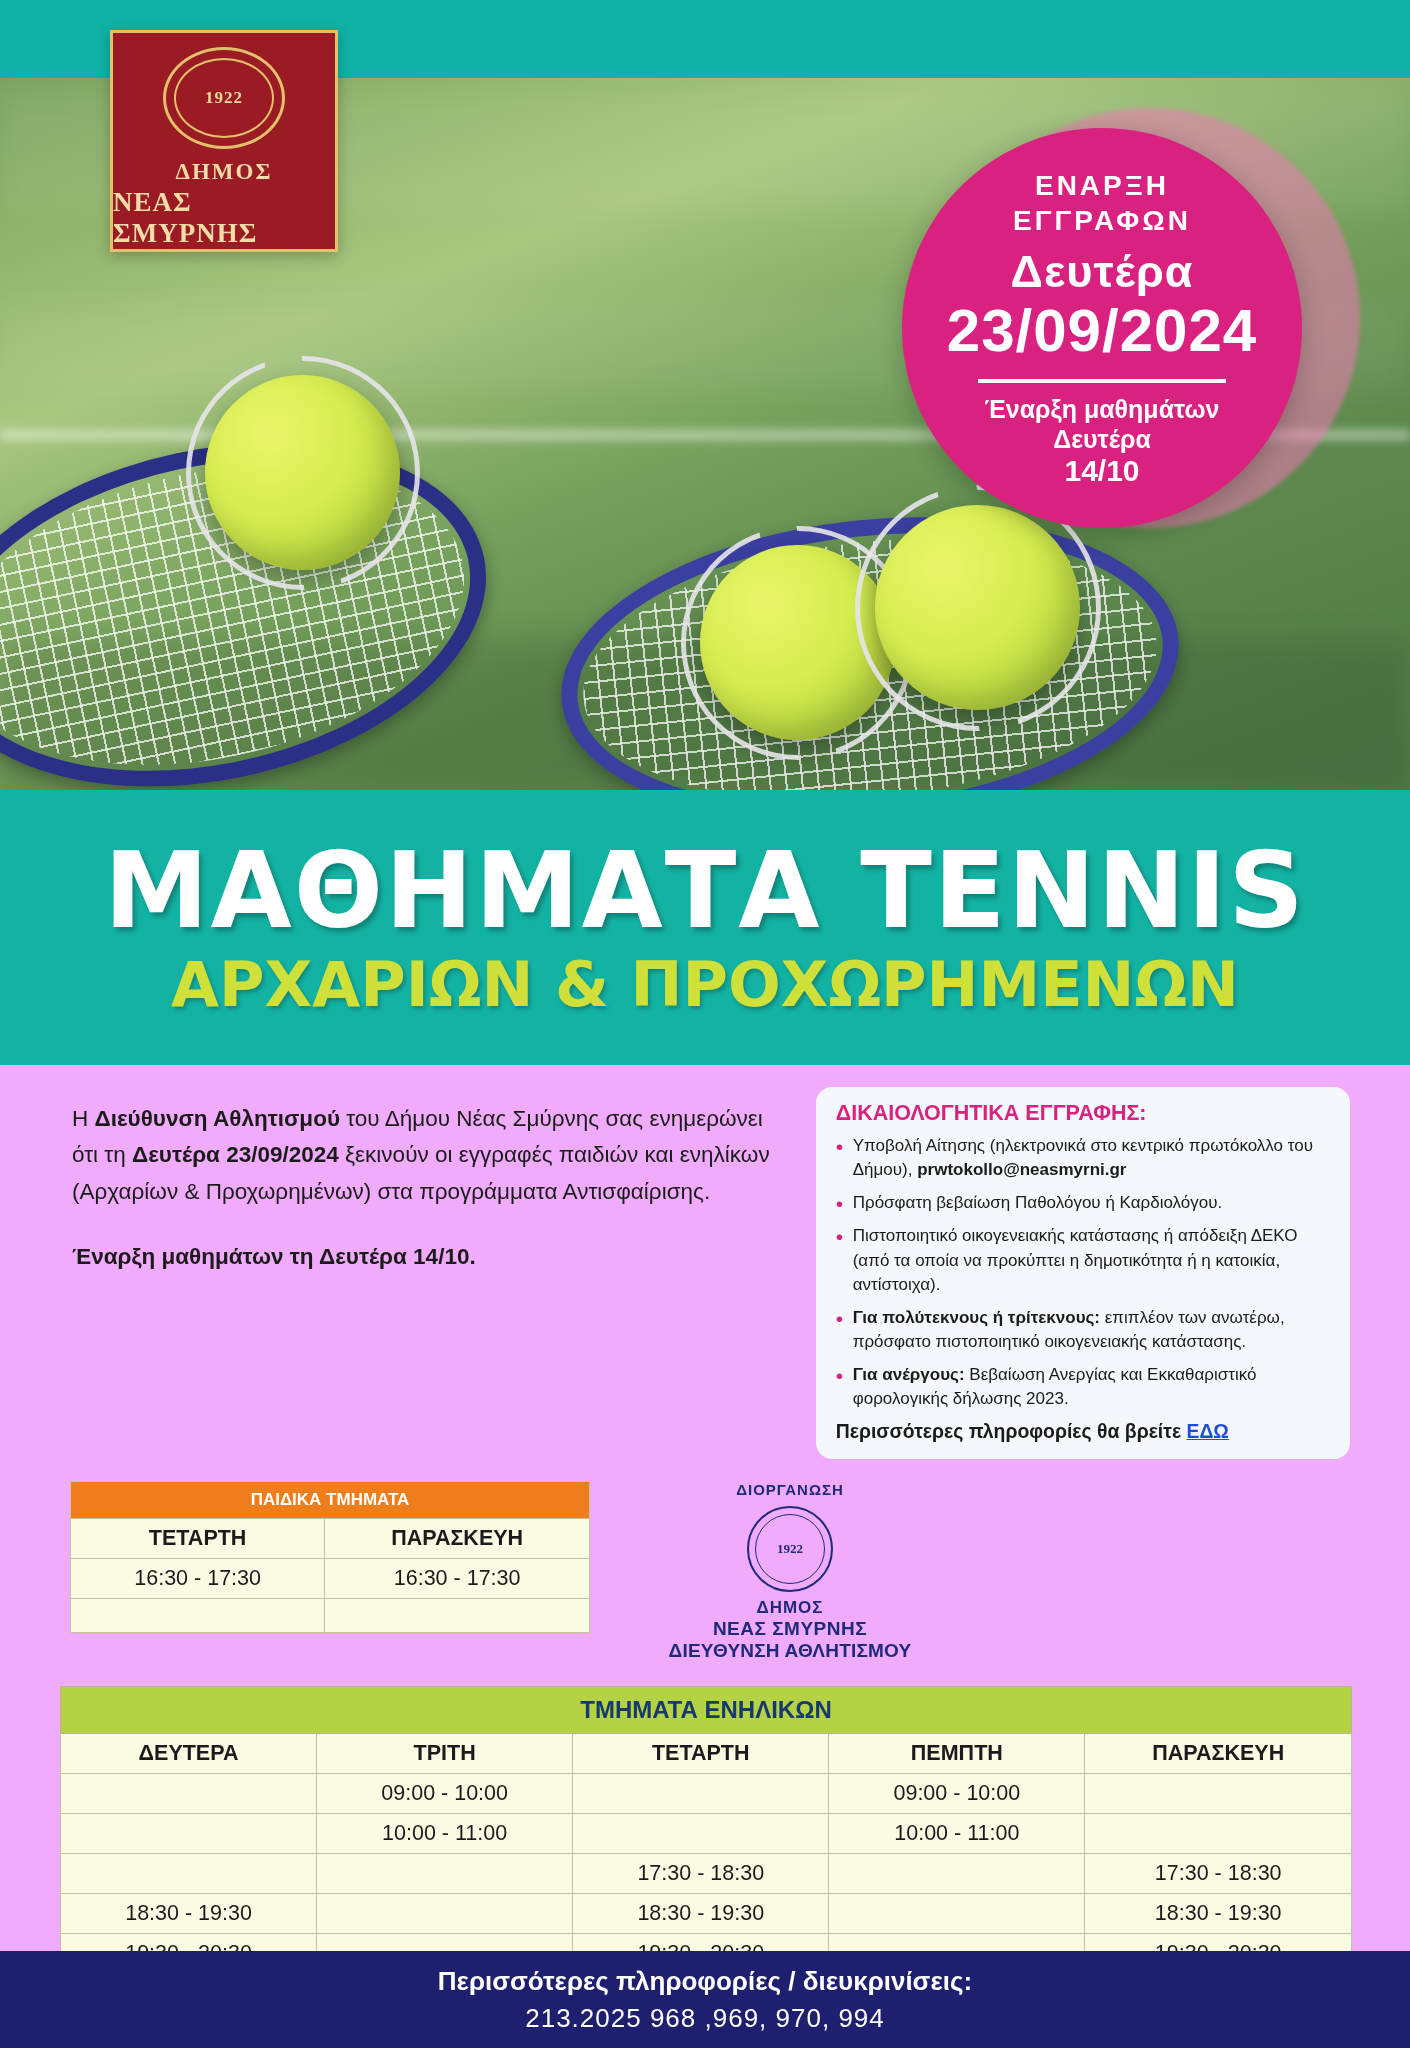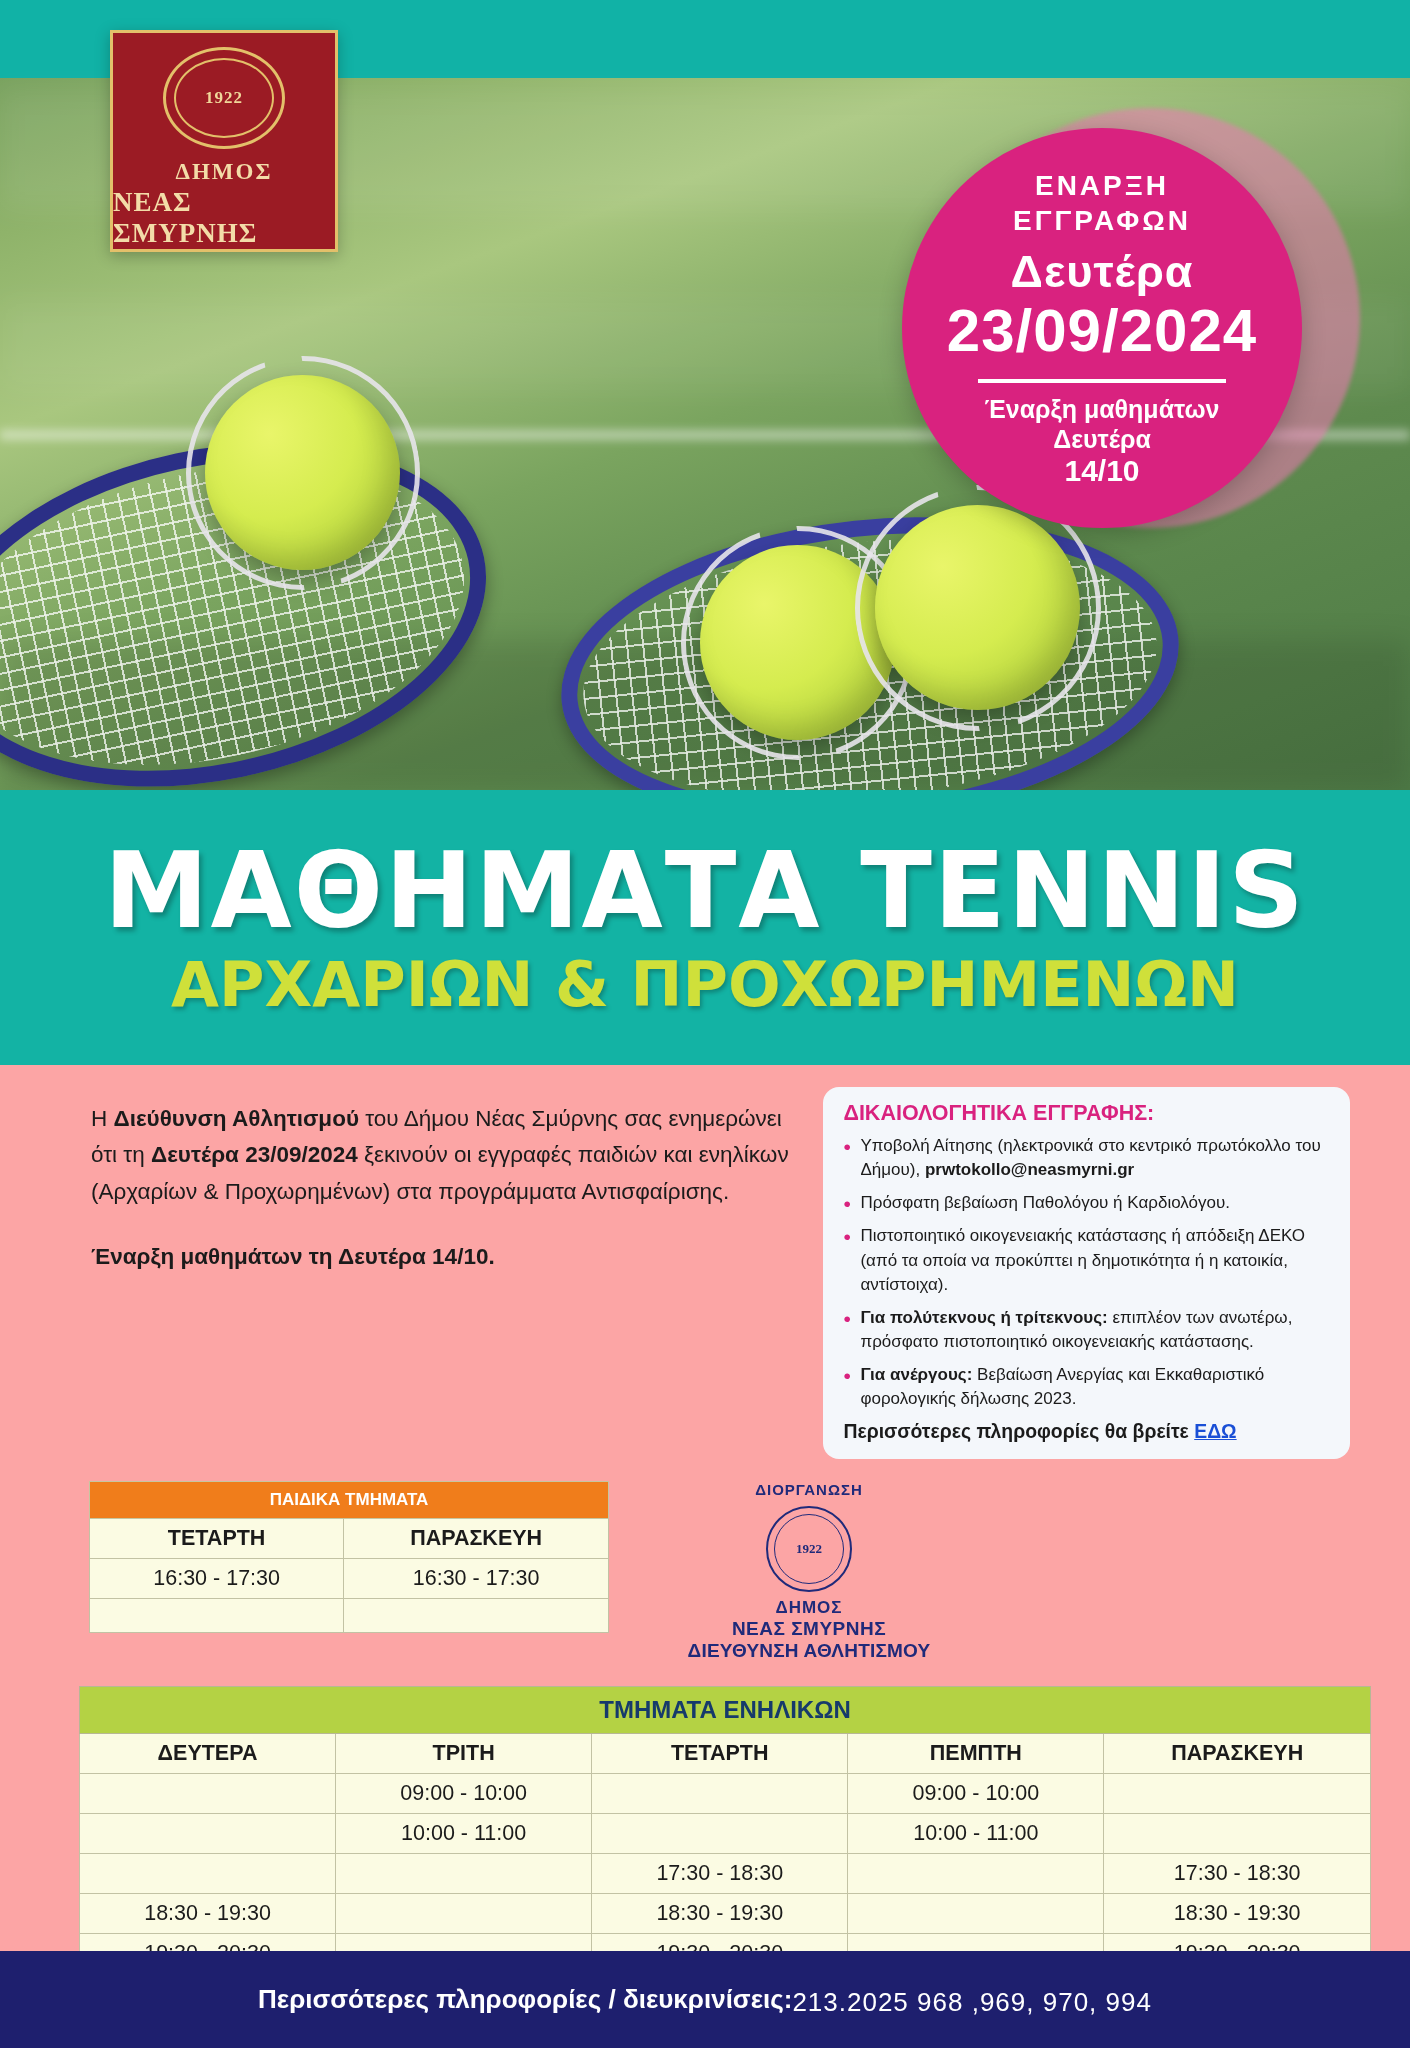--- a/index.html
+++ b/index.html
@@ -152,22 +152,22 @@
     line-height:1;
     text-shadow: 2px 3px 4px rgba(0,0,0,.25);
     font-family:"DejaVu Sans", sans-serif;
   }
 
   
   .content {
     position:relative;
     width:100%;
     height: 983px;
-    background:#fca5a5;
-    padding: 28px 60px 0 79px;
+    background:#f0abfc;
+    padding: 28px 60px 0 60px;
   }
   .row-top { display:flex; gap:24px; }
   .intro {
     width: 740px;
     font-size:22.5px;
     line-height:1.62;
     color:#1b1b1b;
     padding-left: 12px;
     padding-top: 8px;
   }
@@ -255,21 +255,21 @@
     height:38px;
   }
   .tbl-adults td.dayhdr { font-weight:bold; }
 
   
   .footer {
     position:absolute; left:0; bottom:0;
     width:100%; height: 97px;
     background:#1e1f6e;
     color:#ffffff;
-    display:flex; flex-direction:row; align-items:center; justify-content:center;
+    display:flex; flex-direction:column; align-items:center; justify-content:center;
   }
   .footer .f1 { font-size:26px; font-weight:bold; }
   .footer .f2 { font-size:26px; margin-top:6px; letter-spacing:1px; }
 </style>
 </head>
 <body>
 
 <div class="hero">
   <div class="hero-top-bar"></div>
 

